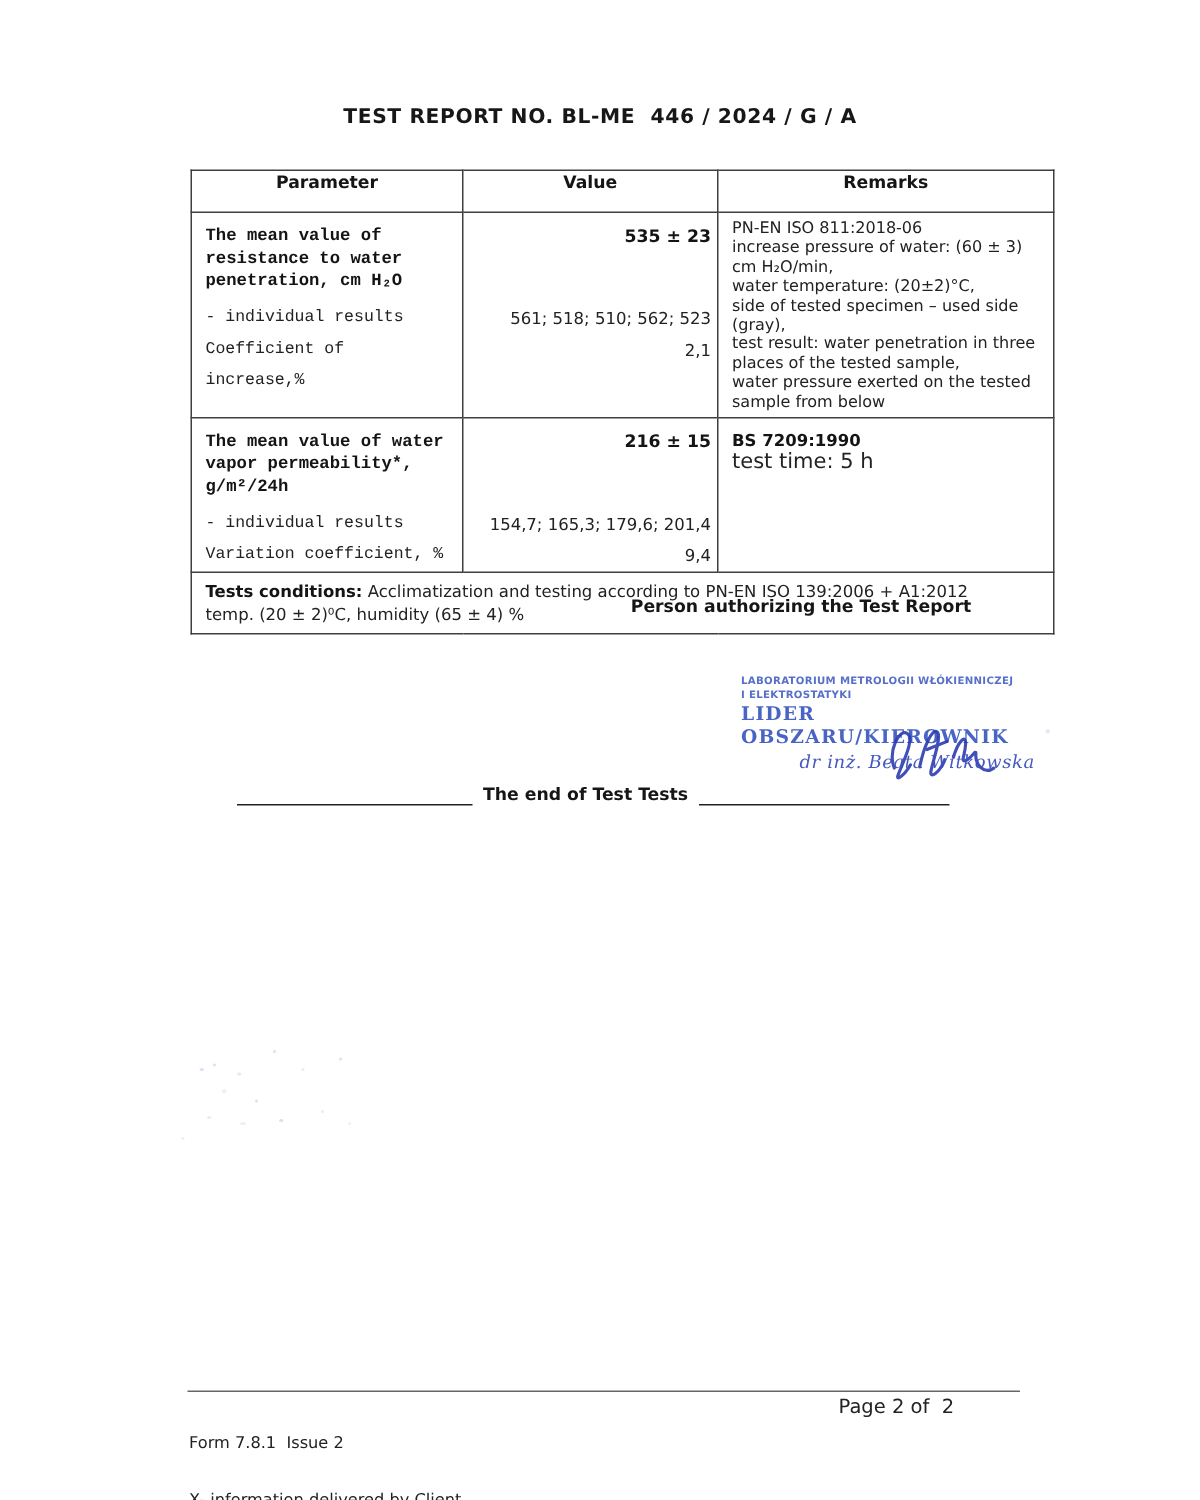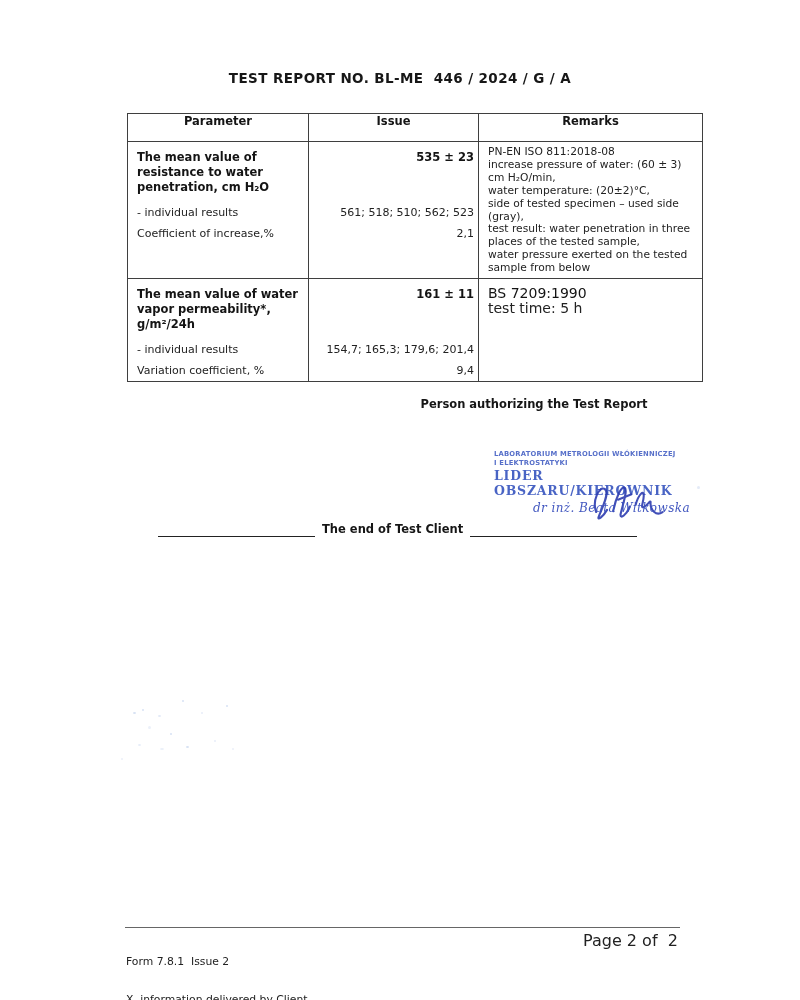--- a/index.html
+++ b/index.html
@@ -37,21 +37,21 @@
     vertical-align: top;
   }
   th.hdr {
     height: 28px;
     vertical-align: middle;
     text-align: center;
     font-size: 11.5px;
     font-weight: bold;
     color: #151515;
   }
-  td.param-cell { padding: 8px 8px 0 9px; }
+  td.param-cell { padding: 8px 8px 0 9px; font-family: Liberation Mono, monospace; }
   td.value-cell { padding: 8px 4px 0 4px; text-align: right; }
   td.remarks-cell { padding: 4px 8px 3px 9px; }
   .param-title {
     font-weight: bold;
     font-size: 11.5px;
     line-height: 15px;
     min-height: 45px;
     margin-bottom: 7px;
     color: #141414;
     width: 170px;
@@ -59,21 +59,21 @@
   .value-main {
     font-weight: bold;
     font-size: 11.5px;
     line-height: 15px;
     min-height: 45px;
     margin-bottom: 7px;
     color: #141414;
   }
   .sub-line { line-height: 21px; font-size: 11px; color: #222; }
   .remarks-line { font-size: 10.7px; line-height: 12.9px; color: #222; }
-  .remarks-title { font-weight: normal; font-size: 14px; line-height: 15px; color: #141414; margin-top: 3px; }
+  .remarks-title { font-weight: bold; font-size: 11px; line-height: 15px; color: #141414; margin-top: 3px; }
   .remarks-sub { font-size: 14px; line-height: 14px; color: #222; }
   td.conditions-cell { padding: 6px 10px 5px 9px; height: 40px; }
   .cond-line { font-size: 11px; line-height: 14.5px; color: #222; }
   .cond-bold { font-weight: bold; color: #141414; }
   .auth-heading {
     position: absolute;
     left: 394px; top: 397px; width: 280px;
     text-align: center;
     font-size: 11.5px;
     font-weight: bold;
@@ -146,79 +146,85 @@
   }
   .footer-left {
     position: absolute;
     left: 126px; top: 931px;
     font-size: 10.8px; line-height: 12.5px;
     color: #222;
     white-space: pre;
   }
   .footer-page {
     position: absolute;
-    left: 583px; top: 931px;
-    font-size: 16px;
+    left: 559px; top: 931px;
+    font-size: 13px;
     color: #222;
     white-space: pre;
   }
 </style>
 </head>
 <body>
 
 <div class="page">
 
   <div class="doc-title">TEST REPORT NO. BL-ME  446 / 2024 / G / A</div>
 
   <table class="report">
     <colgroup>
       <col style="width:181px">
       <col style="width:170px">
       <col style="width:224px">
     </colgroup>
     <tbody>
         <tr>
       <th class="hdr">Parameter</th>
-      <th class="hdr">Issue</th>
+      <th class="hdr">Value</th>
       <th class="hdr">Remarks</th>
     </tr>
     <tr style="height:129px">
       <td class="param-cell">
         <div class="param-title">The mean value of resistance to water penetration, cm H₂O</div>
         <div class="sub-line">- individual results</div>
         <div class="sub-line">Coefficient of increase,%</div>
       </td>
       <td class="value-cell">
         <div class="value-main">535 ± 23</div>
         <div class="sub-line">561; 518; 510; 562; 523</div>
         <div class="sub-line">2,1</div>
       </td>
       <td class="remarks-cell">
-        <div class="remarks-line">PN-EN ISO 811:2018-08</div>
+        <div class="remarks-line">PN-EN ISO 811:2018-06</div>
         <div class="remarks-line">increase pressure of water: (60 ± 3) cm H₂O/min,</div>
         <div class="remarks-line">water temperature: (20±2)°C,</div>
         <div class="remarks-line">side of tested specimen – used side (gray),</div>
         <div class="remarks-line">test result: water penetration in three places of the tested sample,</div>
         <div class="remarks-line">water pressure exerted on the tested sample from below</div>
       </td>
     </tr>
     <tr style="height:97px">
       <td class="param-cell">
         <div class="param-title">The mean value of water vapor permeability*, g/m²/24h</div>
         <div class="sub-line">- individual results</div>
         <div class="sub-line">Variation coefficient, %</div>
       </td>
       <td class="value-cell">
-        <div class="value-main">161 ± 11</div>
+        <div class="value-main">216 ± 15</div>
         <div class="sub-line">154,7; 165,3; 179,6; 201,4</div>
         <div class="sub-line">9,4</div>
       </td>
       <td class="remarks-cell">
         <div class="remarks-title">BS 7209:1990</div>
         <div class="remarks-sub">test time: 5 h</div>
+      </td>
+    </tr>
+    <tr>
+      <td class="conditions-cell" colspan="3">
+        <div class="cond-line"><span class="cond-bold">Tests conditions:</span><span> Acclimatization and testing according to PN-EN ISO 139:2006 + A1:2012</span></div>
+        <div class="cond-line">temp. (20 ± 2)⁰C, humidity (65 ± 4) %</div>
       </td>
     </tr>
   </tbody>
     </table>
 
   <div class="auth-heading">Person authorizing the Test Report</div>
 
   <div class="stamp">
     <div class="stamp-small">LABORATORIUM METROLOGII WŁÓKIENNICZEJ</div>
     <div class="stamp-small">I ELEKTROSTATYKI</div>
@@ -231,21 +237,21 @@
       <path d="M24,31 C28,18 35,6 38,9 C41,12 33,28 31,35 C30,40 37,36 41,28"></path>
       <path d="M30,20 L44,16"></path>
       <path d="M47,27 C51,17 57,12 56,19 C55,26 51,31 55,30 C59,29 63,22 62,27 C61,33 66,41 73,37"></path>
     </g>
   </svg>
 
   <div class="signatory">dr inż. Beata Witkowska</div>
 
   <div class="endline">
     <span class="rule rule-left"></span>
-    <span class="endline-label">The end of Test Client</span>
+    <span class="endline-label">The end of Test Tests</span>
     <span class="rule rule-right"></span>
   </div>
 
   <div>
     <div class="bleed" style="left:133px;top:712px;width:3px;height:2px;"></div>
     <div class="bleed" style="left:142px;top:709px;width:2px;height:2px;"></div>
     <div class="bleed" style="left:158px;top:715px;width:3px;height:2px;opacity:.7;"></div>
     <div class="bleed" style="left:182px;top:700px;width:2px;height:2px;"></div>
     <div class="bleed" style="left:201px;top:712px;width:2px;height:2px;opacity:.6;"></div>
     <div class="bleed" style="left:226px;top:705px;width:2px;height:2px;"></div>

